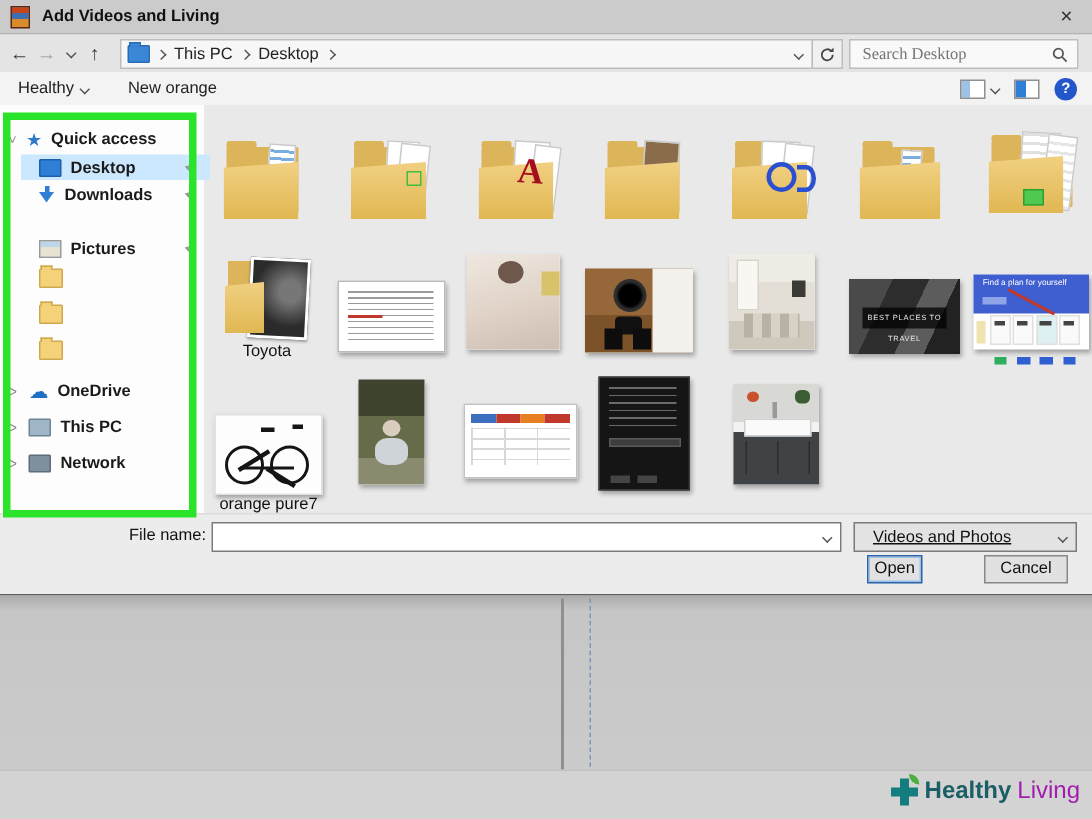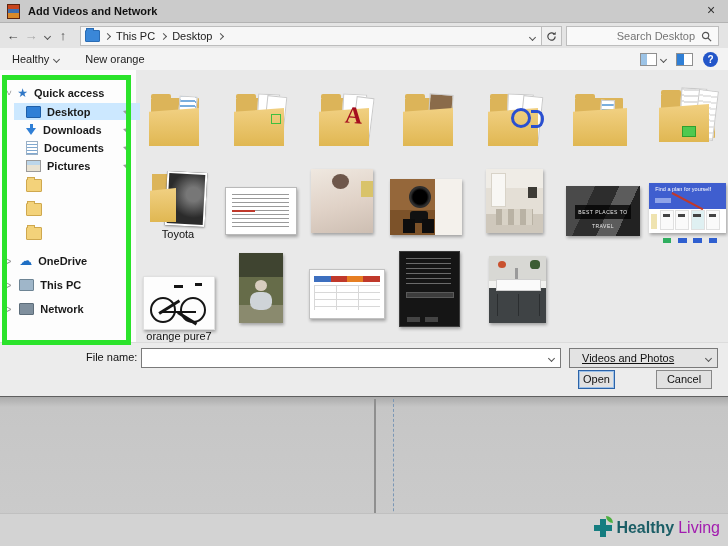--- a/index.html
+++ b/index.html
@@ -29,21 +29,21 @@
   .bc-folder{width:13px;height:10px;margin:0 5px 0 4px;background:#3a87d8;border:1px solid #2a6cb4;
              border-radius:1px;position:relative;}
   .bc-folder:before{content:"";position:absolute;left:0;top:-3px;width:6px;height:2px;
              background:#3a87d8;border:1px solid #2a6cb4;border-bottom:none;}
   .bc-sep{margin:0 6px;}
   .addr-refresh{position:absolute;left:541px;top:3px;width:19px;height:18px;background:#f0f0f0;
            border:1px solid #bdbdbd;display:flex;align-items:center;justify-content:center;}
   .searchbox{position:absolute;left:566px;top:3px;width:151px;height:18px;background:#f9f9f9;
            border:1px solid #bdbdbd;display:flex;align-items:center;}
   .searchbox input{border:none;outline:none;background:transparent;font-size:11px;color:#444;
-           width:120px;margin-left:6px;font-family:Liberation Sans, sans-serif;text-align:right;}
+           width:120px;margin-left:6px;font-family:Liberation Serif, serif;}
 
   
   .toolbar{position:absolute;left:0;top:48px;width:728px;height:22px;background:#f3f3f3;
            border-bottom:1px solid #e2e2e2;display:flex;align-items:center;font-size:11px;color:#222;}
   .tbtn{margin-left:12px;display:flex;align-items:center;gap:5px;}
   .tb-right{position:absolute;right:10px;top:0;height:22px;display:flex;align-items:center;gap:10px;}
   .ic-view{width:15px;height:11px;border:1px solid #8f8f8f;background:
            linear-gradient(90deg,#9cc3e6 0 6px,#fff 6px);}
   .ic-pane{width:15px;height:11px;border:1px solid #8f8f8f;background:
            linear-gradient(90deg,#2f7fd6 0 7px,#fff 7px);}
@@ -223,21 +223,21 @@
 </style>
 </head>
 <body>
 
 <div id="stage">
 
   <div class="dialog">
 
     <div class="titlebar">
       <div class="appicon"></div>
-      <div class="title">Add Videos and Network</div>
+      <div class="title">Add Videos and Living</div>
       <div class="closebtn">×</div>
     </div>
 
     <div class="addrbar">
       <span class="navic" style="margin-left:4px">←</span>
       <span class="navic dis">→</span>
       <span style="width:14px;text-align:center"><span class="cv sm"></span></span>
       <span class="navic">↑</span>
 
       <div class="addrbox">
@@ -305,27 +305,20 @@
           <span class="mini-down">
               <span class="stem"></span>
               <span class="head"></span>
             </span>
           <span class="lbl" style="font-weight:bold">Downloads</span>
           <svg class="pin" width="9" height="9" viewBox="0 0 10 10">
             <path d="M6 0l4 4-2.2.6L9 5.8 4.2 9.2 0 5l3.4-.8L5.4 2z" fill="#9a9a9a" transform="scale(.9)"></path>
           </svg>
         </div>
 
-        <div class="srow" style="left:14px;top:69px;width:114px;padding-left:12px">
-          <span class="mini-doc"></span>
-          <span class="lbl" style="font-weight:bold">Documents</span>
-          <svg class="pin" width="9" height="9" viewBox="0 0 10 10">
-            <path d="M6 0l4 4-2.2.6L9 5.8 4.2 9.2 0 5l3.4-.8L5.4 2z" fill="#9a9a9a" transform="scale(.9)"></path>
-          </svg>
-        </div>
 
         <div class="srow" style="left:14px;top:87px;width:114px;padding-left:12px">
           <span class="mini-pic"></span>
           <span class="lbl" style="font-weight:bold">Pictures</span>
           <svg class="pin" width="9" height="9" viewBox="0 0 10 10">
             <path d="M6 0l4 4-2.2.6L9 5.8 4.2 9.2 0 5l3.4-.8L5.4 2z" fill="#9a9a9a" transform="scale(.9)"></path>
           </svg>
         </div>
 
         <div class="srow" style="left:26px;top:107px">

